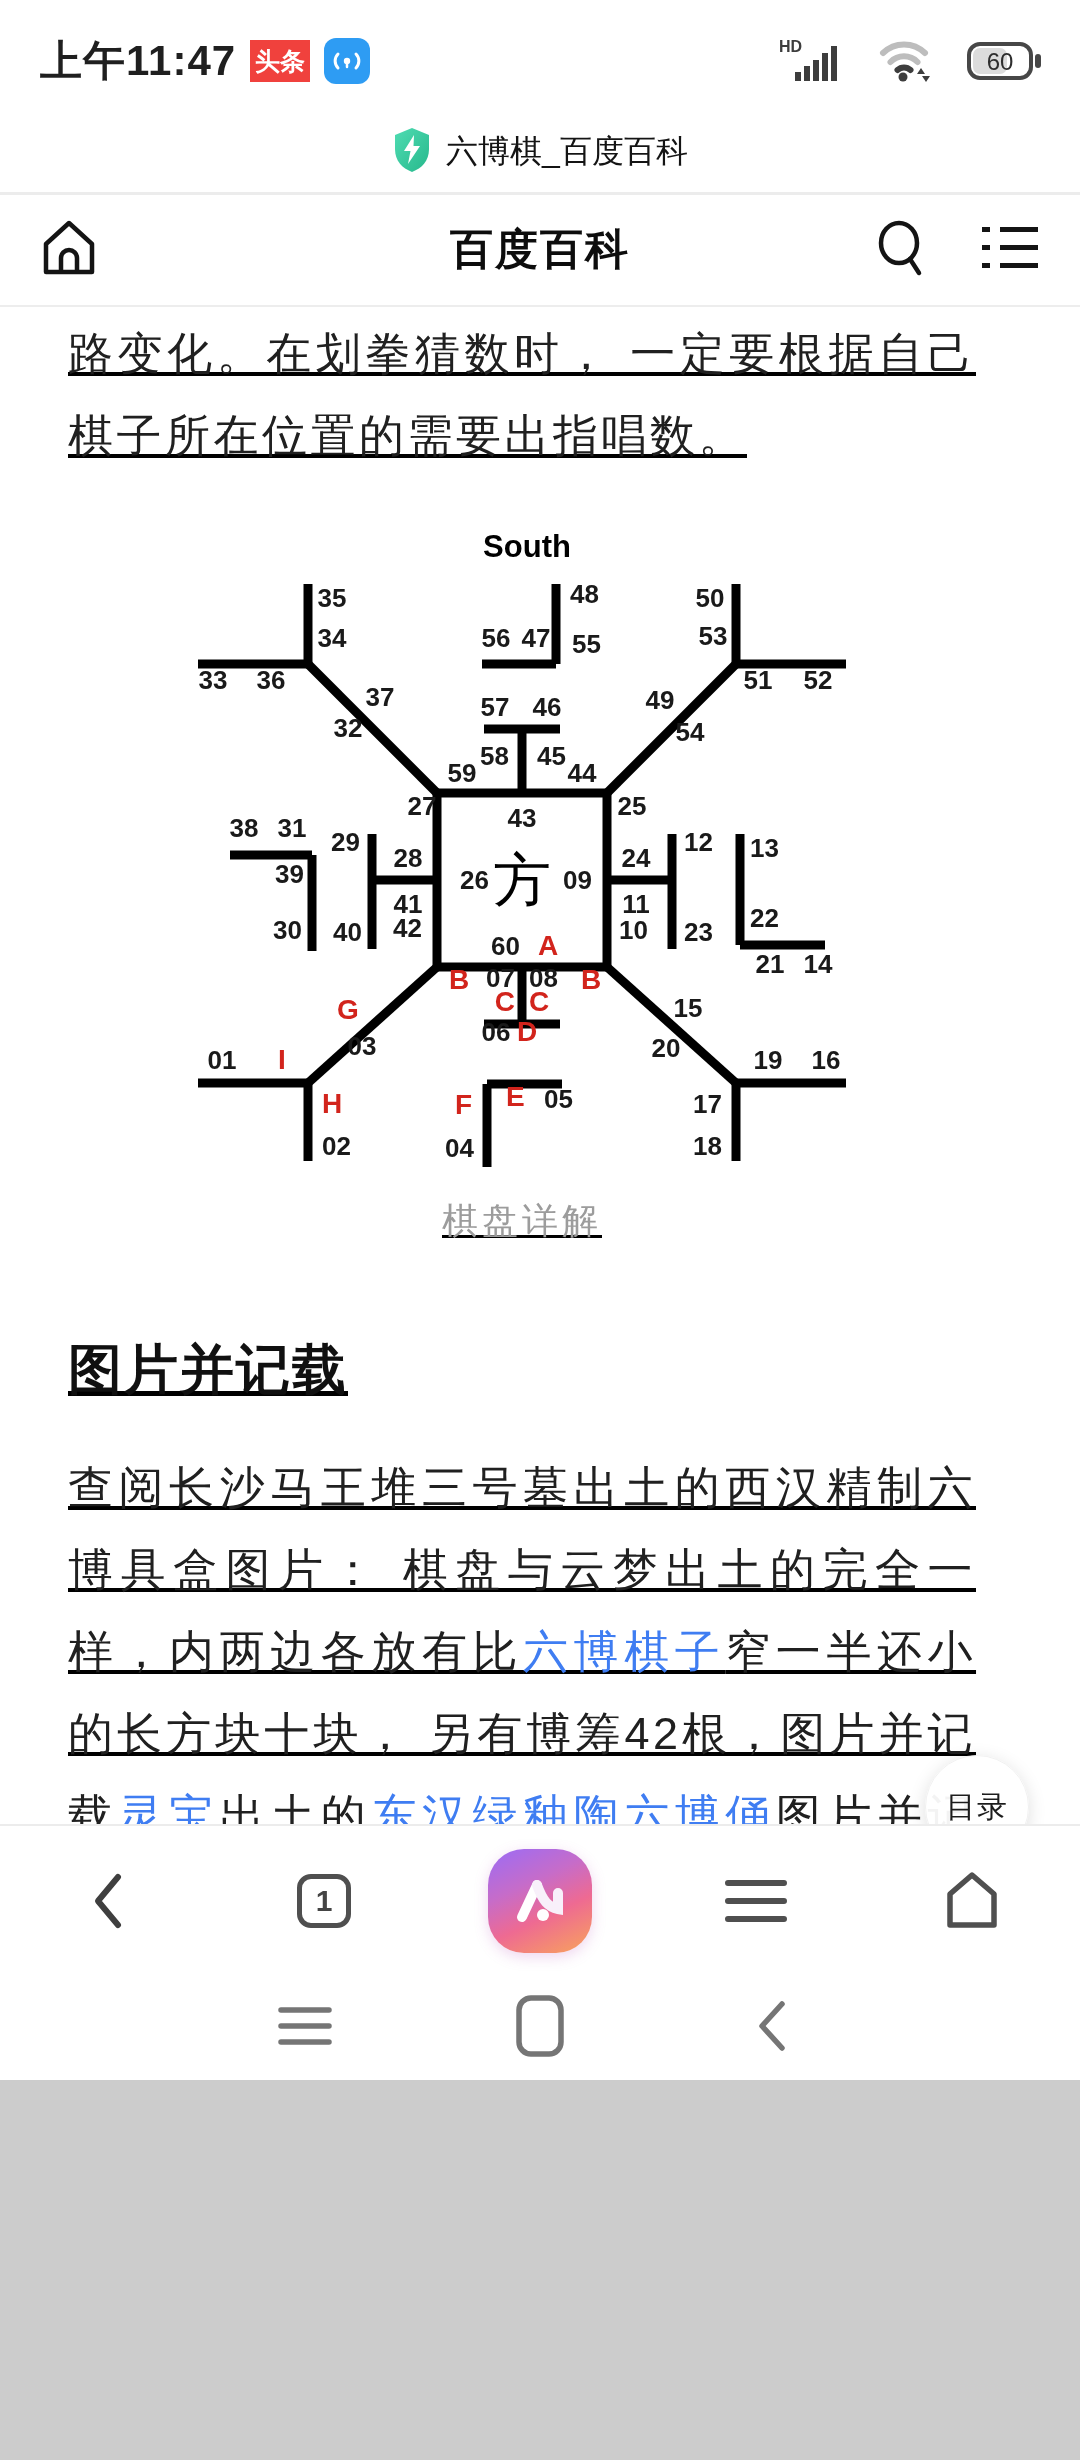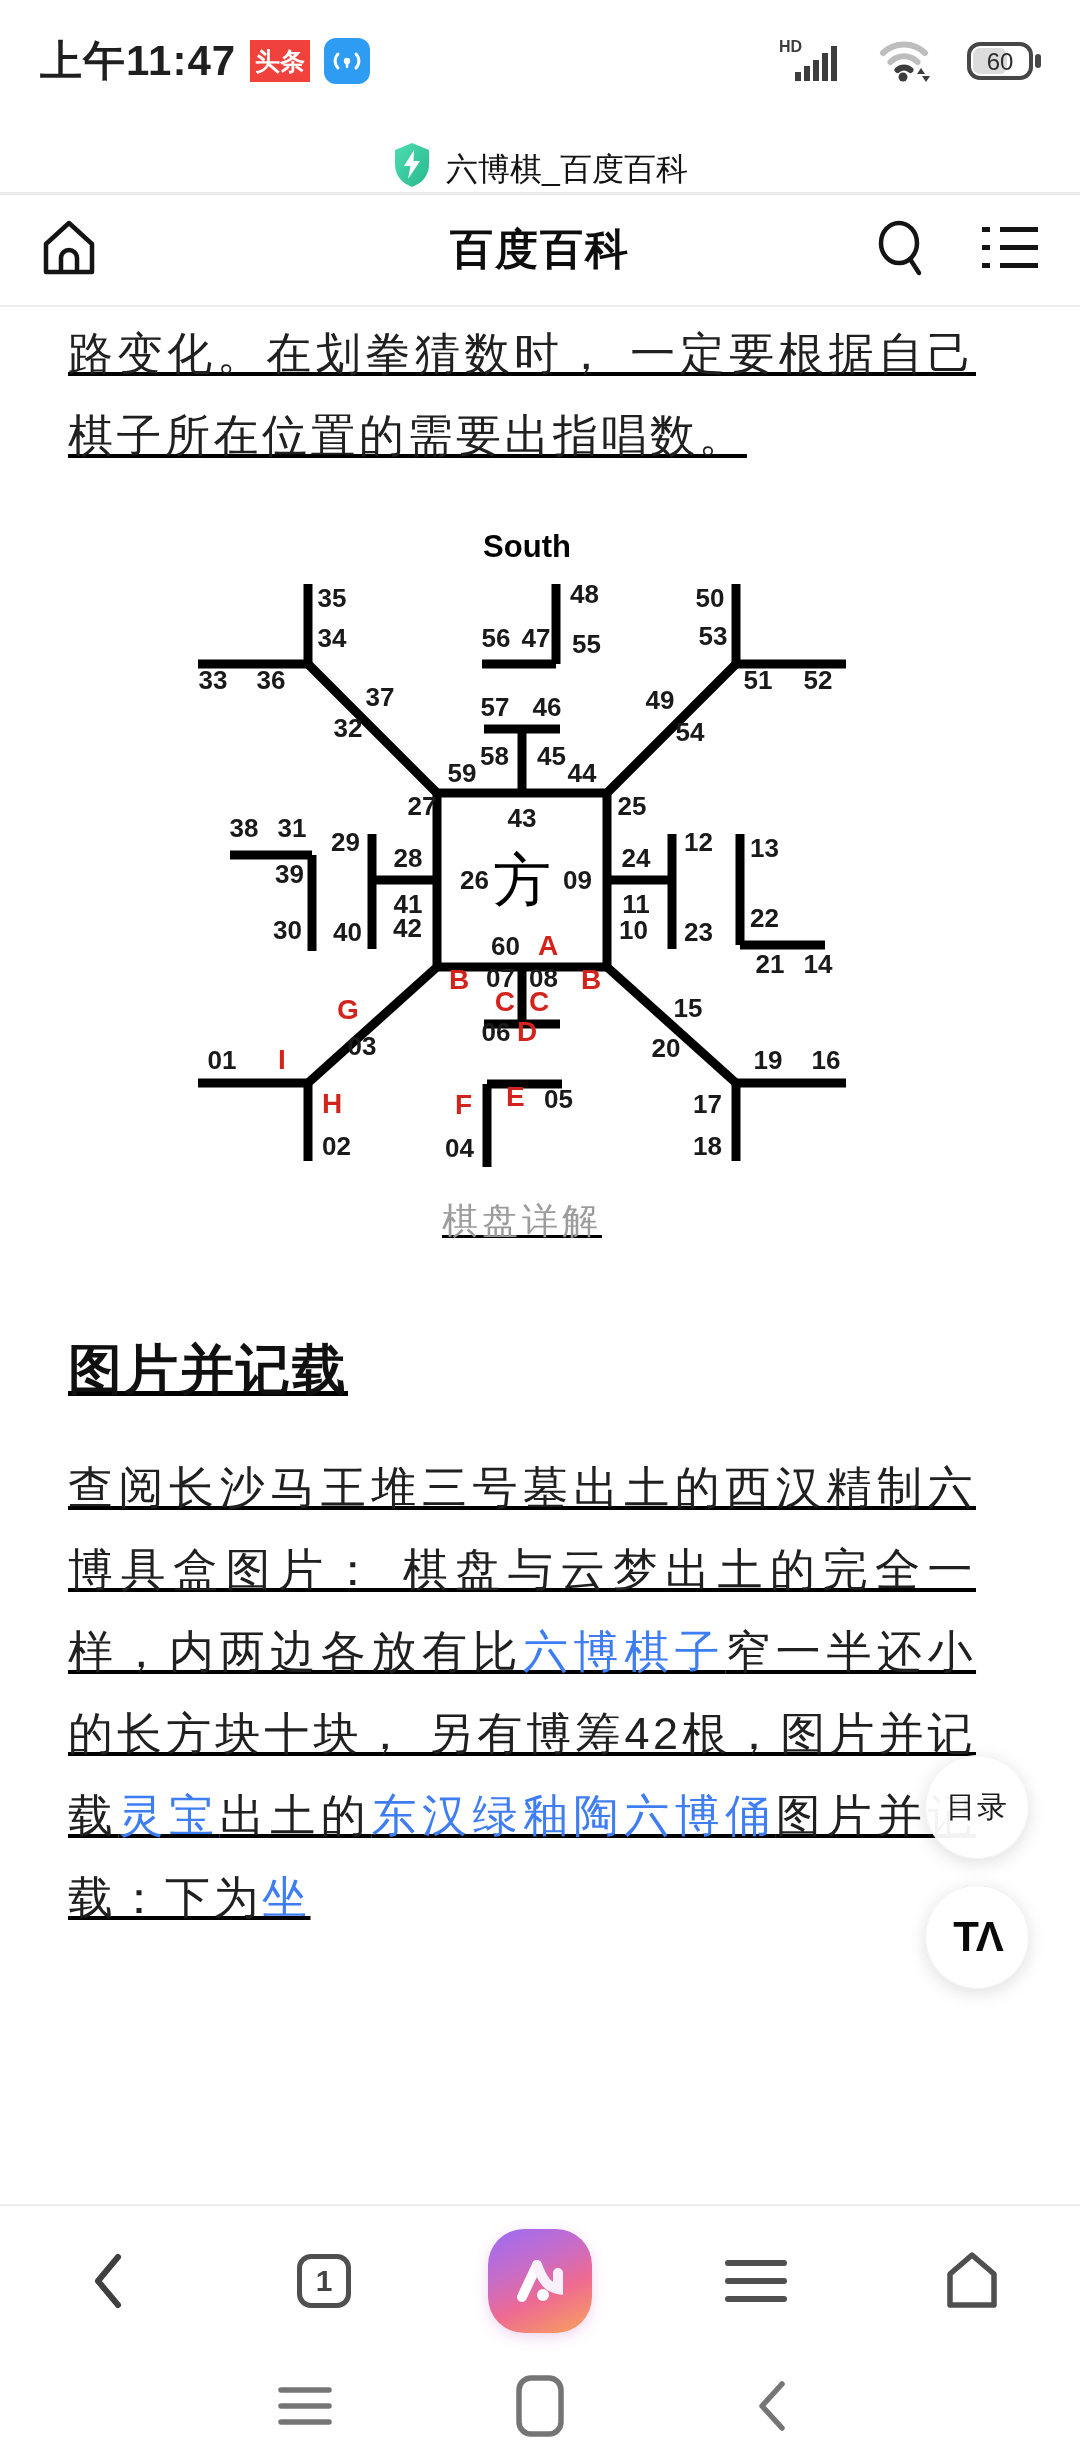--- a/index.html
+++ b/index.html
@@ -1,40 +1,40 @@
 <!DOCTYPE html>
 <html><head>
 <meta charset="utf-8">
 <style>
   * { margin:0; padding:0; box-sizing:border-box; }
   html,body { background:#ccc; }
   body { font-family:"Liberation Sans", sans-serif; }
   .screen{
-    position:relative; width:1080px; height:2460px; background:#fff;
+    position:relative; width:1080px; height:2080px; background:#fff;
     margin:0 auto; overflow:hidden;
   }
   
   .status-bar{
     height:112px; display:flex; align-items:center; justify-content:space-between;
     padding:10px 36px 0 40px;
   }
   .sb-left{ display:flex; align-items:center; gap:14px; }
   .sb-time{ font-size:42px; font-weight:700; color:#1f1f1f; letter-spacing:1px; }
   .sb-badge{
     width:60px; height:42px; background:#f0413d; border-radius:0; color:#fff;
     font-size:25px; font-weight:700; display:flex; align-items:center; justify-content:center;
   }
   .sb-blueicon{
     width:46px; height:46px; background:#2e9cf3; border-radius:12px;
     display:flex; align-items:center; justify-content:center;
   }
   .sb-right{ display:flex; align-items:flex-end; gap:32px; }
   
   .title-row{
-    height:80px; display:flex; align-items:flex-end; justify-content:center; gap:14px;
+    height:80px; display:flex; align-items:center; justify-content:center; gap:14px;
   }
   .title-row .pt-text{ font-size:32px; color:#141414; }
   .hairline{ height:3px; background:#ececec; }
   .hairline2{ height:2px; background:#ededed; }
   
   .nav-bar{
     position:relative; height:110px; display:flex; align-items:center;
     padding:0 40px;
     border-radius:15px;
   }

